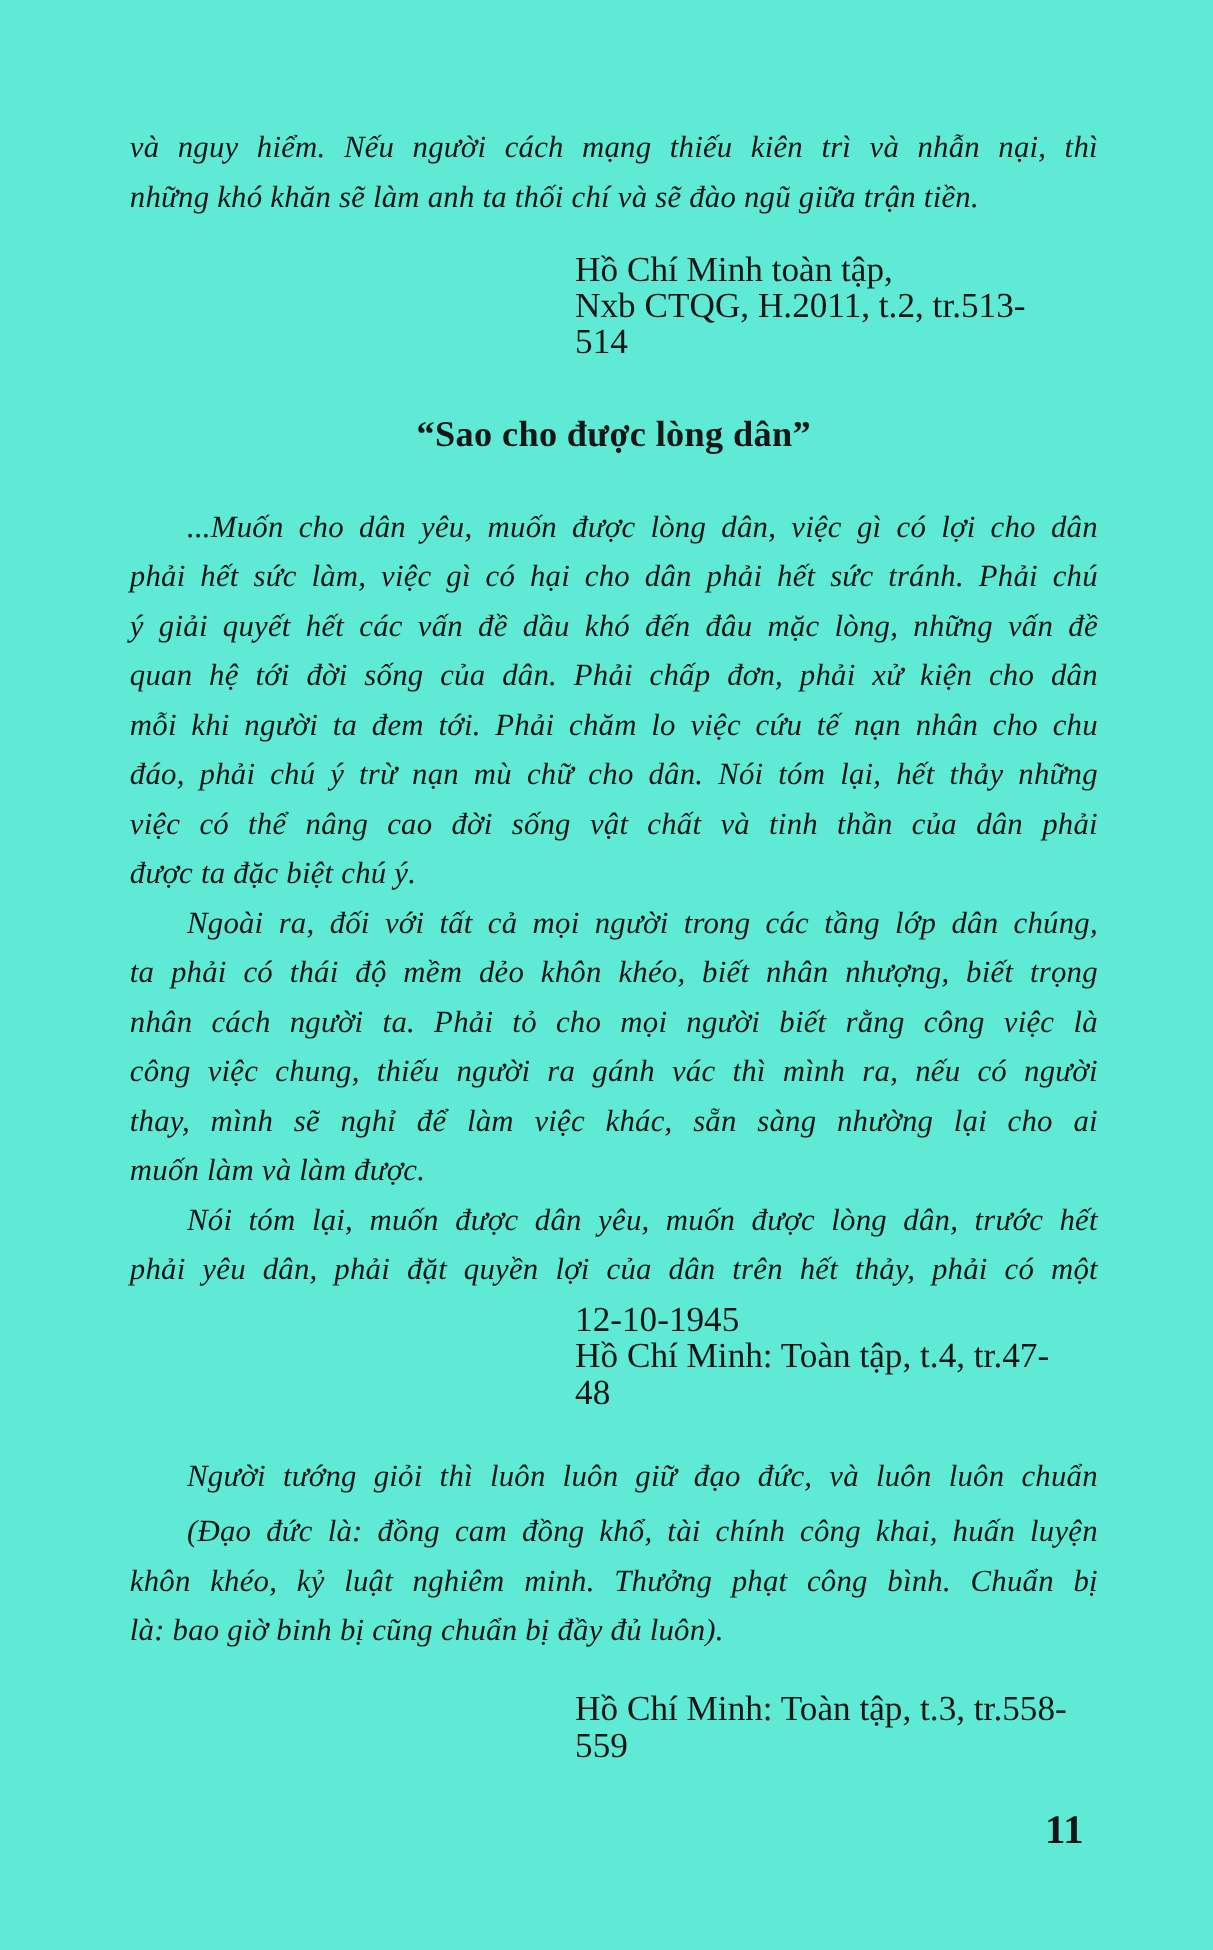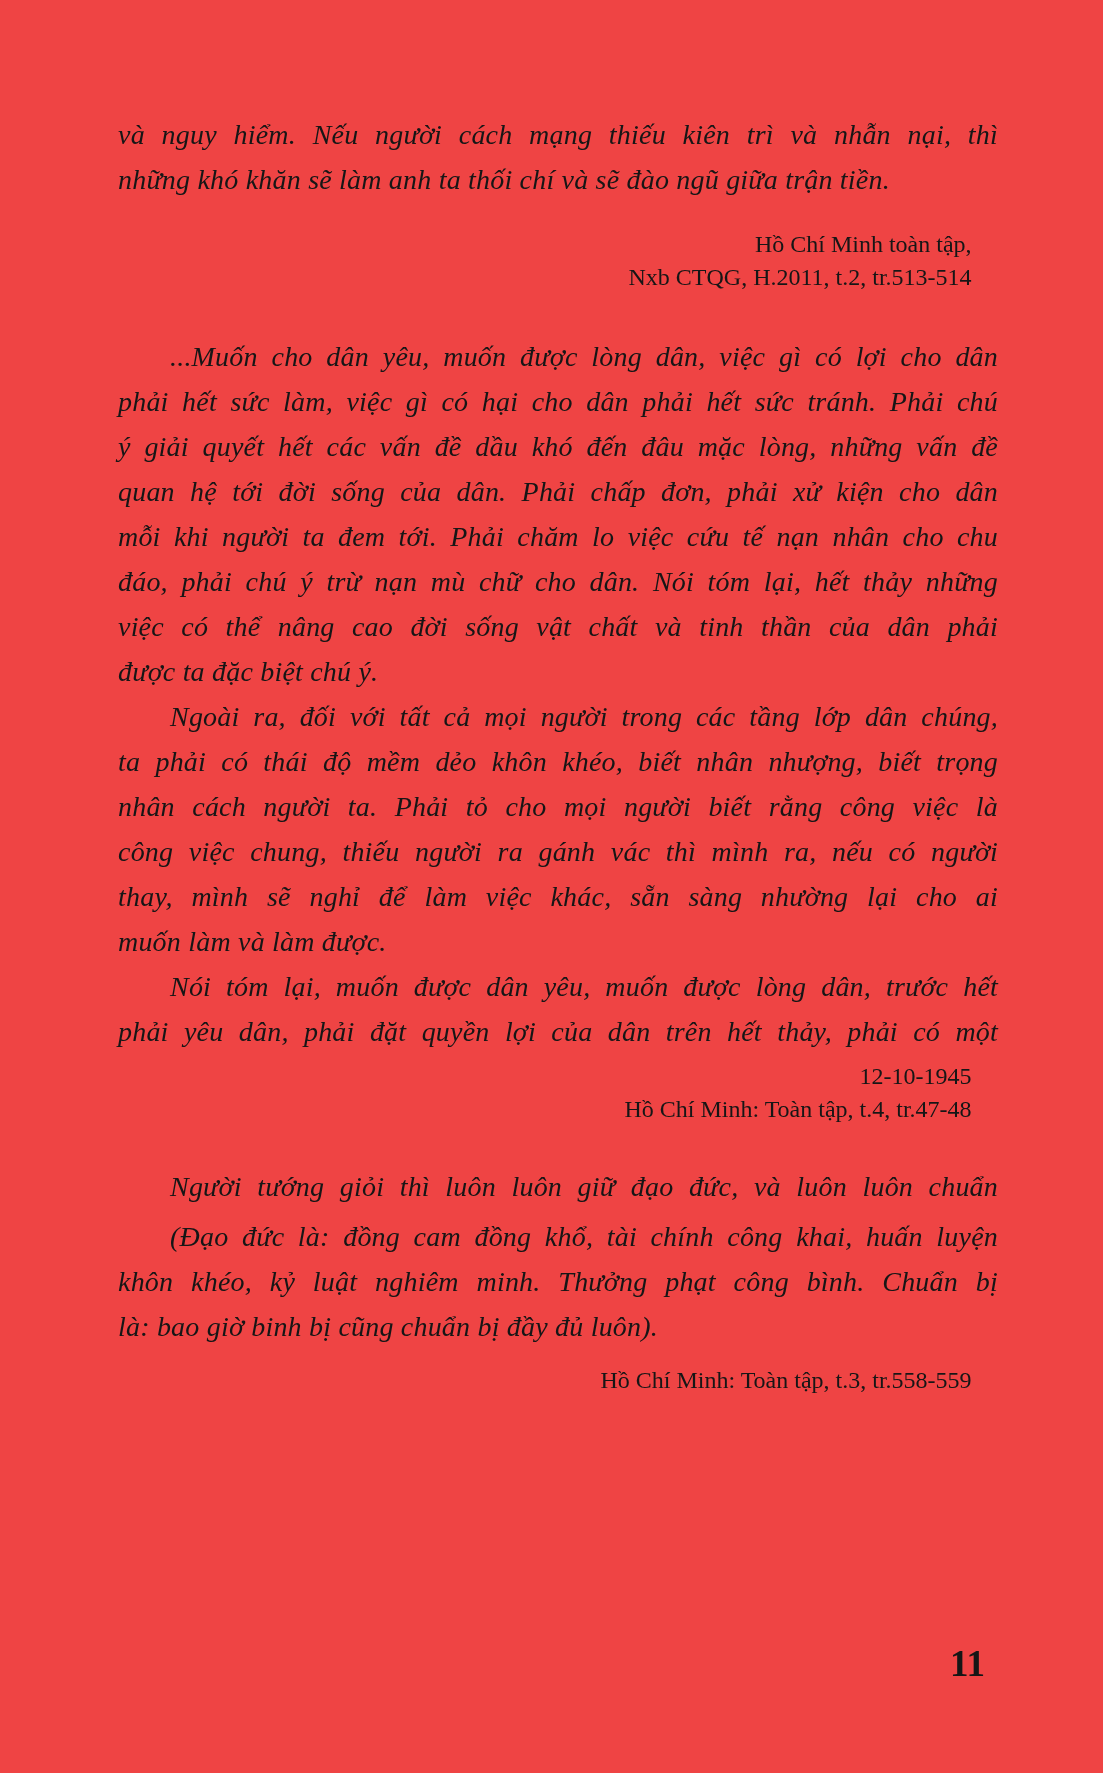--- a/index.html
+++ b/index.html
@@ -5,21 +5,21 @@
   html, body { margin: 0; padding: 0; }
   body {
     background: #e8e8e8;
     font-family: "Liberation Serif", "DejaVu Serif", serif;
   }
   .page {
     position: relative;
     width: 1103px;
     height: 1773px;
     margin: 0 auto;
-    background: #ef4444;
+    background: #5eead4;
     color: #161616;
     overflow: hidden;
   }
   .content {
     position: absolute;
     left: 118px;
     top: 112px;
     width: 880px;
   }
   
@@ -34,23 +34,23 @@
     text-align-last: justify;
   }
   .para .line.l-first { padding-left: 52px; }
   .para .line.l-last  { text-align-last: left; }
   .para.no-indent .line.l-first { padding-left: 0; }
 
   
   .citation {
     width: 51%;
     margin-left: 46%;
-    text-align: right;
+    text-align: left;
     font-style: normal;
-    font-size: 24px;
+    font-size: 32px;
     line-height: 33px;
   }
   .citation .cit-italic { }
   .citation .roman { font-style: normal; }
 
   .c1 { margin-top: 26px; }
   .heading {
     margin: 46px 0 0 0;
     text-align: center;
     font-size: 33px;
@@ -58,21 +58,21 @@
     font-weight: bold;
     font-style: normal;
     letter-spacing: 0.3px;
   }
   .p1 { margin-top: 40px; }
   .p2 { margin-top: 0; }
   .p3 { margin-top: 0; }
   .c2 { margin-top: 6px; }
   .p4 { margin-top: 38px; }
   .p5 { margin-top: 5px; }
-  .c3 { margin-top: 15px; }
+  .c3 { margin-top: 32px; }
 
   .page-number {
     position: absolute;
     top: 1642px;
     right: 118px;
     font-size: 37px;
     font-weight: bold;
     font-style: normal;
   }
 </style>
@@ -85,20 +85,21 @@
     <section class="para no-indent">
         <div class="line l-first">và nguy hiểm. Nếu người cách mạng thiếu kiên trì và nhẫn nại, thì</div>
         <div class="line l-last">những khó khăn sẽ làm anh ta thối chí và sẽ đào ngũ giữa trận tiền.</div>
       </section>
 
     <div class="citation c1">
       <div class="cit-line roman">Hồ Chí Minh toàn tập,</div>
       <div class="cit-line roman">Nxb CTQG, H.2011, t.2, tr.513-514</div>
     </div>
 
+    <h1 class="heading">“Sao cho được lòng dân”</h1>
 
     <section class="para p1">
         <div class="line l-first">...Muốn cho dân yêu, muốn được lòng dân, việc gì có lợi cho dân</div>
         <div class="line">phải hết sức làm, việc gì có hại cho dân phải hết sức tránh. Phải chú</div>
         <div class="line">ý giải quyết hết các vấn đề dầu khó đến đâu mặc lòng, những vấn đề</div>
         <div class="line">quan hệ tới đời sống của dân. Phải chấp đơn, phải xử kiện cho dân</div>
         <div class="line">mỗi khi người ta đem tới. Phải chăm lo việc cứu tế nạn nhân cho chu</div>
         <div class="line">đáo, phải chú ý trừ nạn mù chữ cho dân. Nói tóm lại, hết thảy những</div>
         <div class="line">việc có thể nâng cao đời sống vật chất và tinh thần của dân phải</div>
         <div class="line l-last">được ta đặc biệt chú ý.</div>

